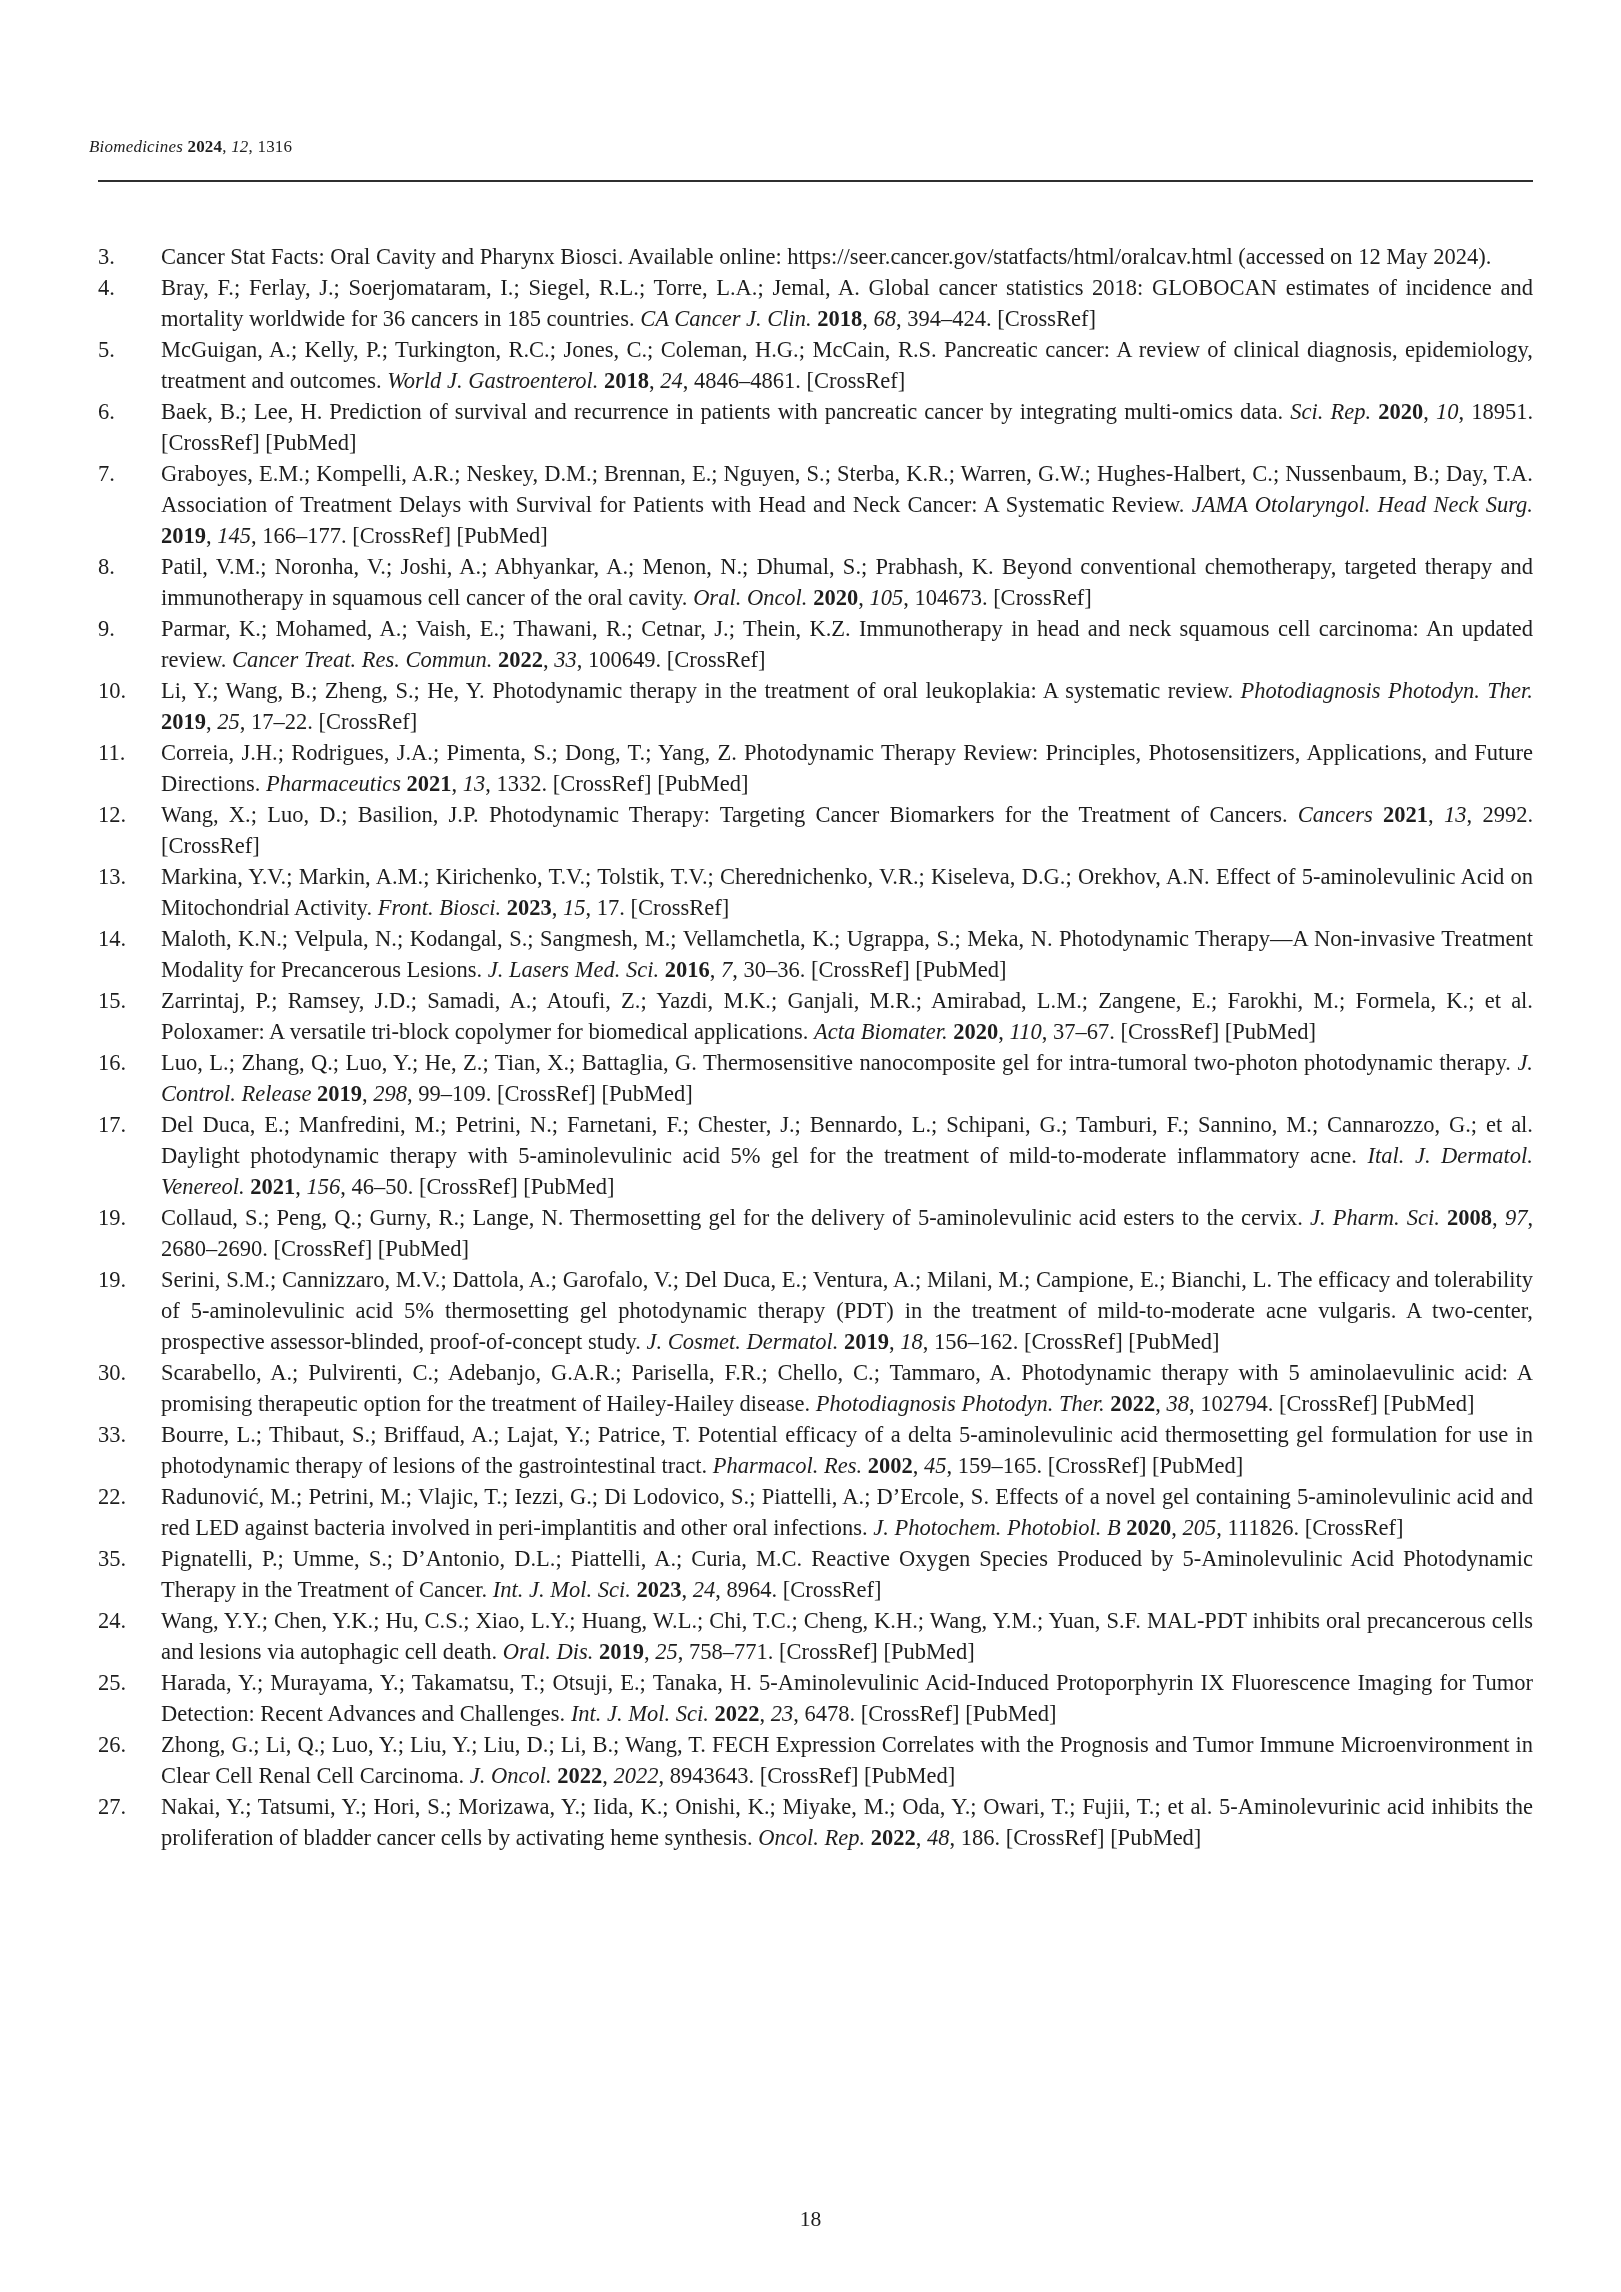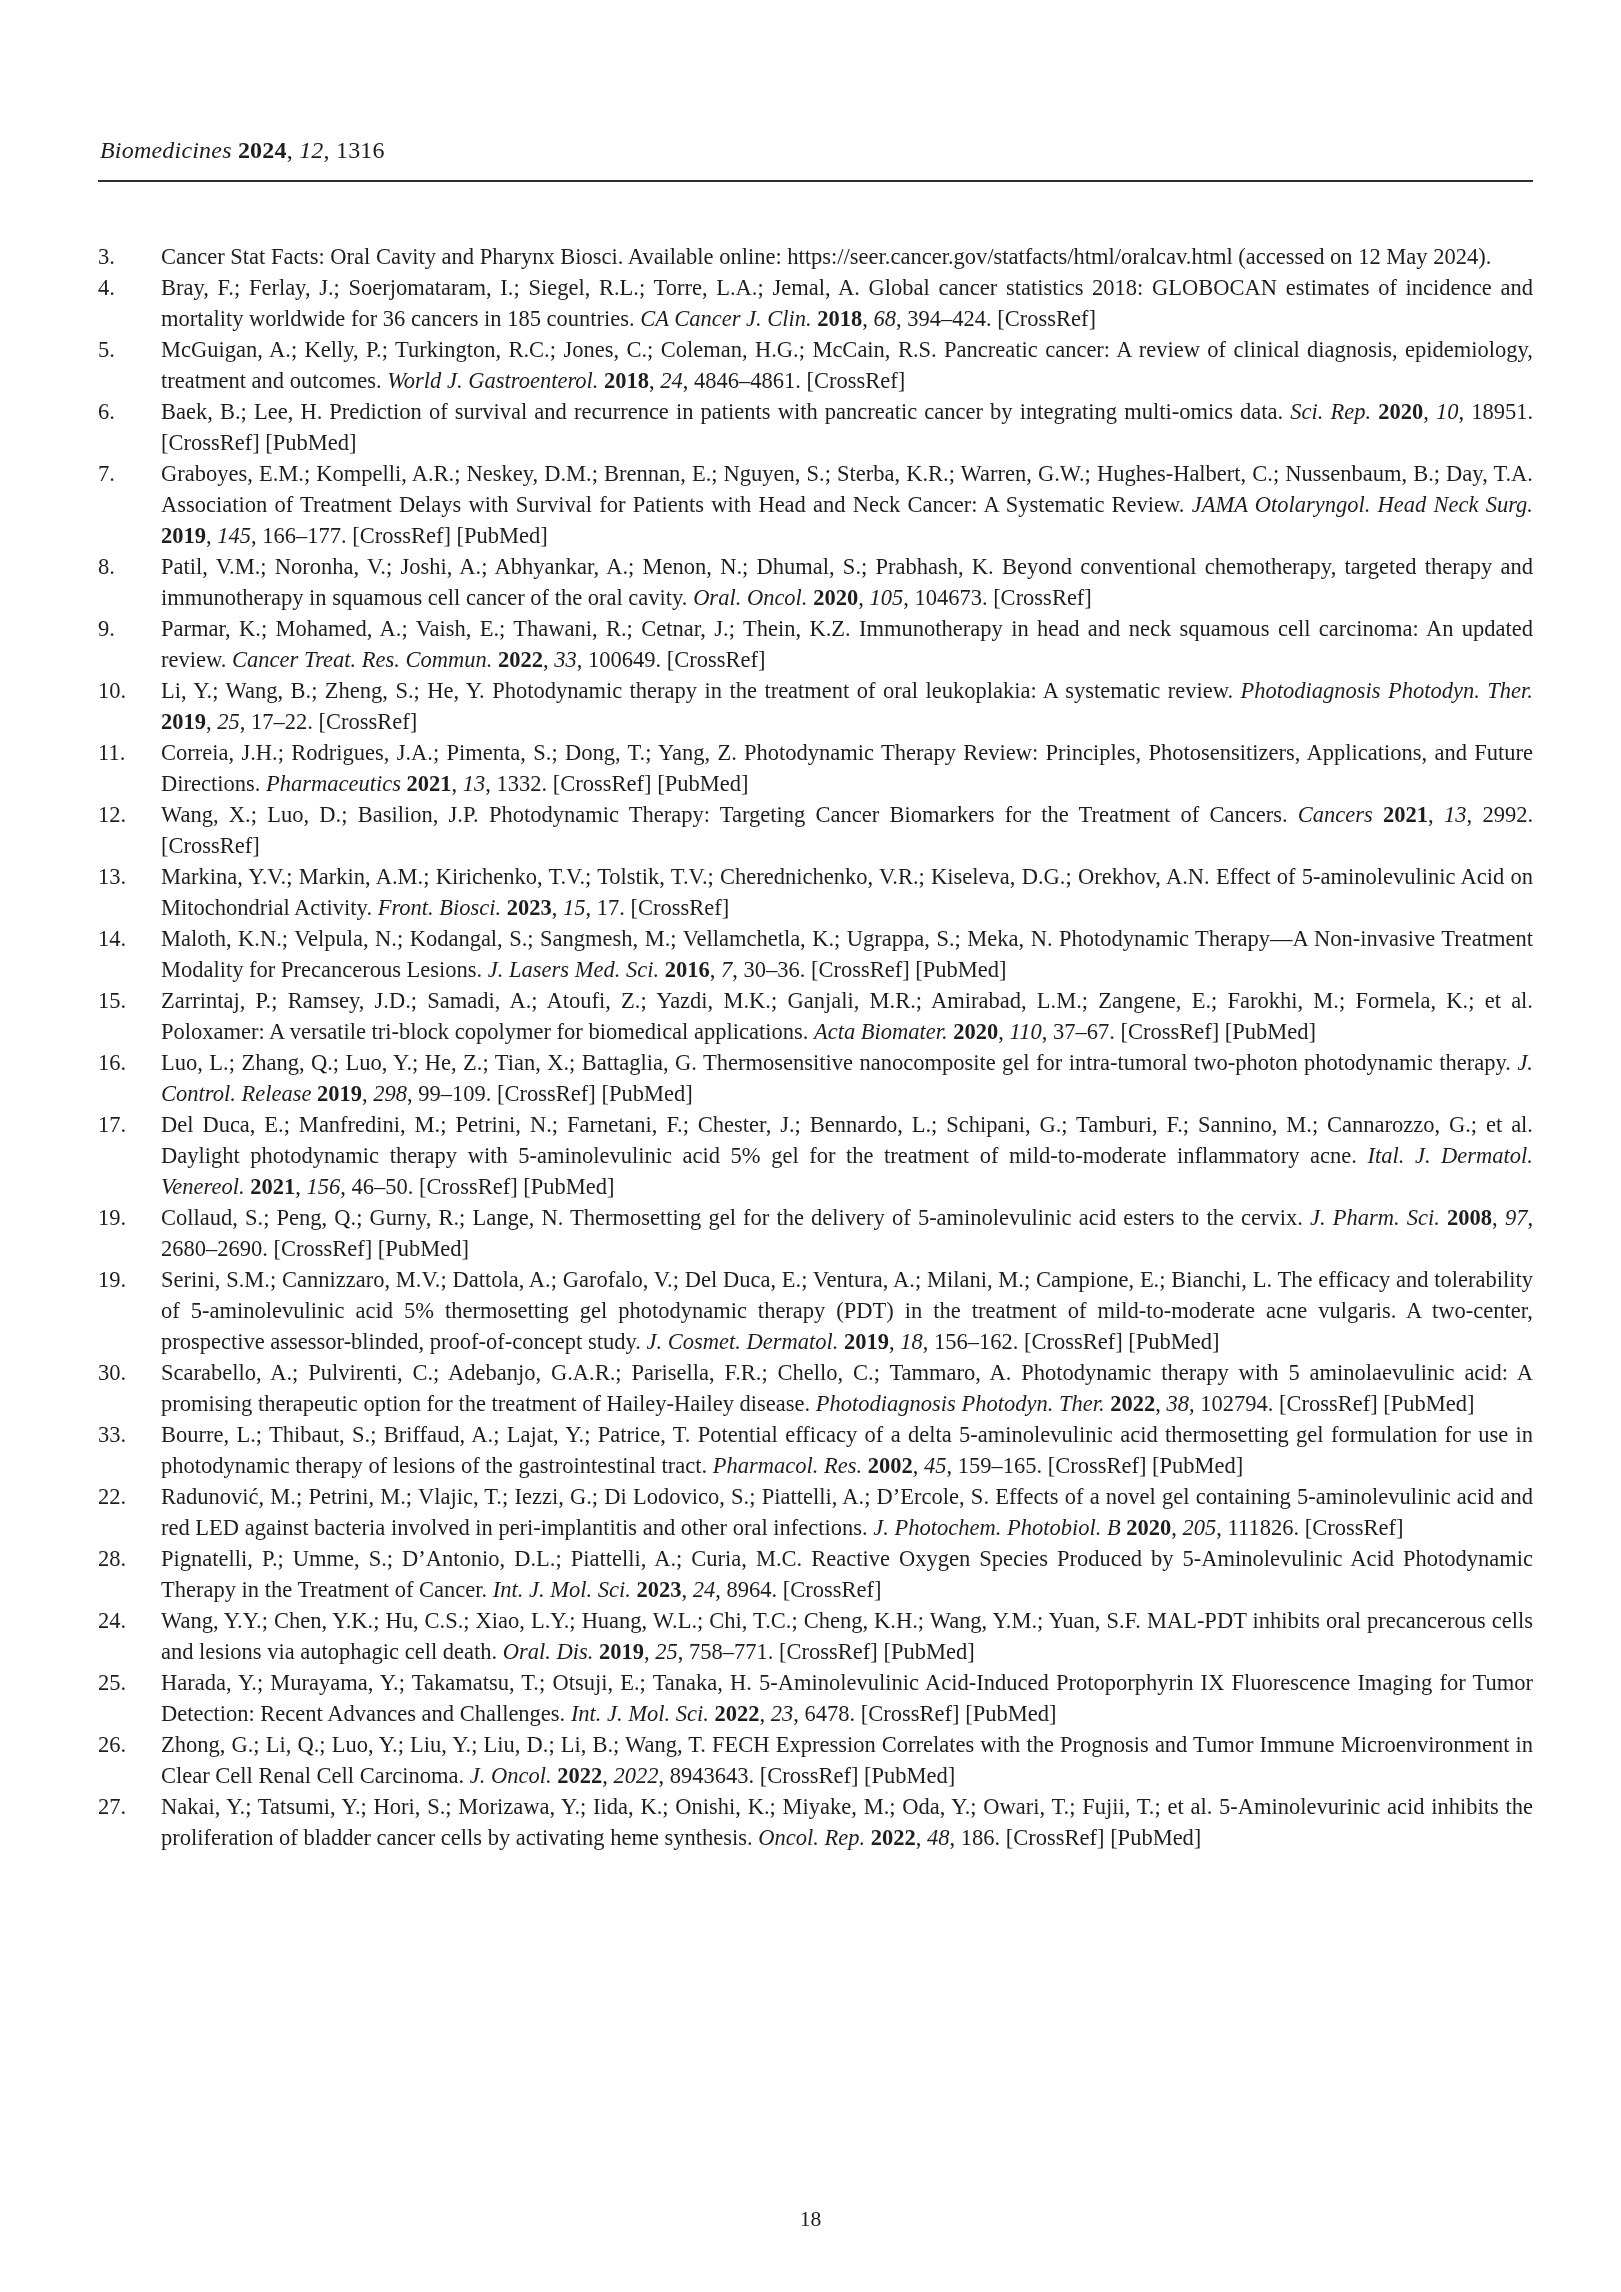--- a/index.html
+++ b/index.html
@@ -6,22 +6,22 @@
   body {
     width: 1621px; height: 2293px;
     background: #ffffff;
     color: #1e1e1e;
     font-family: "Liberation Serif", "DejaVu Serif", serif;
     position: relative;
     overflow: hidden;
   }
   .running-head {
     position: absolute;
-    left: 100px; top: 137px;
-    font-size: 24px;
+    left: 89px; top: 137px;
+    font-size: 17px;
     letter-spacing: 0.2px;
     white-space: nowrap;
   }
   .header-rule {
     position: absolute;
     left: 98px; top: 180px;
     width: 1435px;
     border-top: 2px solid #2f2f2f;
   }
   .refs {
@@ -133,21 +133,21 @@
       </div>
       <div class="ref">
         <span class="refnum">33.</span>
         <span class="refbody"><span class="seg-n">Bourre, L.; Thibaut, S.; Briffaud, A.; Lajat, Y.; Patrice, T. Potential efficacy of a delta 5-aminolevulinic acid thermosetting gel formulation for use in photodynamic therapy of lesions of the gastrointestinal tract. </span><span class="seg-i">Pharmacol. Res. </span><span class="seg-b">2002</span><span class="seg-n">, </span><span class="seg-i">45</span><span class="seg-n">, 159–165. </span><a class="seg-n" href="#">[CrossRef]</a><span class="seg-n"> </span><a class="seg-n" href="#">[PubMed]</a></span>
       </div>
       <div class="ref">
         <span class="refnum">22.</span>
         <span class="refbody"><span class="seg-n">Radunović, M.; Petrini, M.; Vlajic, T.; Iezzi, G.; Di Lodovico, S.; Piattelli, A.; D’Ercole, S. Effects of a novel gel containing 5-aminolevulinic acid and red LED against bacteria involved in peri-implantitis and other oral infections. </span><span class="seg-i">J. Photochem. Photobiol. B </span><span class="seg-b">2020</span><span class="seg-n">, </span><span class="seg-i">205</span><span class="seg-n">, 111826. </span><a class="seg-n" href="#">[CrossRef]</a></span>
       </div>
       <div class="ref">
-        <span class="refnum">28.</span>
+        <span class="refnum">35.</span>
         <span class="refbody"><span class="seg-n">Pignatelli, P.; Umme, S.; D’Antonio, D.L.; Piattelli, A.; Curia, M.C. Reactive Oxygen Species Produced by 5-Aminolevulinic Acid Photodynamic Therapy in the Treatment of Cancer. </span><span class="seg-i">Int. J. Mol. Sci. </span><span class="seg-b">2023</span><span class="seg-n">, </span><span class="seg-i">24</span><span class="seg-n">, 8964. </span><a class="seg-n" href="#">[CrossRef]</a></span>
       </div>
       <div class="ref">
         <span class="refnum">24.</span>
         <span class="refbody"><span class="seg-n">Wang, Y.Y.; Chen, Y.K.; Hu, C.S.; Xiao, L.Y.; Huang, W.L.; Chi, T.C.; Cheng, K.H.; Wang, Y.M.; Yuan, S.F. MAL-PDT inhibits oral precancerous cells and lesions via autophagic cell death. </span><span class="seg-i">Oral. Dis. </span><span class="seg-b">2019</span><span class="seg-n">, </span><span class="seg-i">25</span><span class="seg-n">, 758–771. </span><a class="seg-n" href="#">[CrossRef]</a><span class="seg-n"> </span><a class="seg-n" href="#">[PubMed]</a></span>
       </div>
       <div class="ref">
         <span class="refnum">25.</span>
         <span class="refbody"><span class="seg-n">Harada, Y.; Murayama, Y.; Takamatsu, T.; Otsuji, E.; Tanaka, H. 5-Aminolevulinic Acid-Induced Protoporphyrin IX Fluorescence Imaging for Tumor Detection: Recent Advances and Challenges. </span><span class="seg-i">Int. J. Mol. Sci. </span><span class="seg-b">2022</span><span class="seg-n">, </span><span class="seg-i">23</span><span class="seg-n">, 6478. </span><a class="seg-n" href="#">[CrossRef]</a><span class="seg-n"> </span><a class="seg-n" href="#">[PubMed]</a></span>
       </div>

